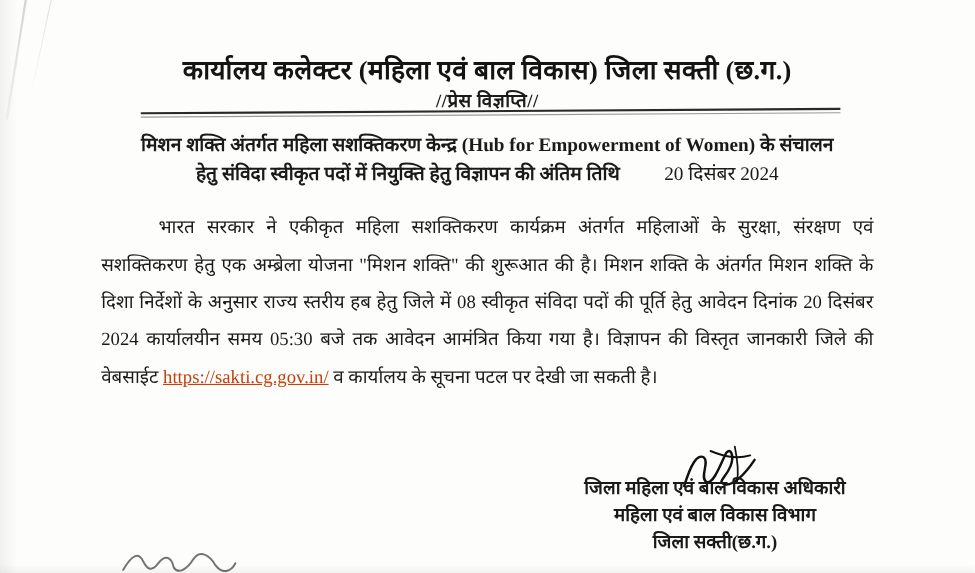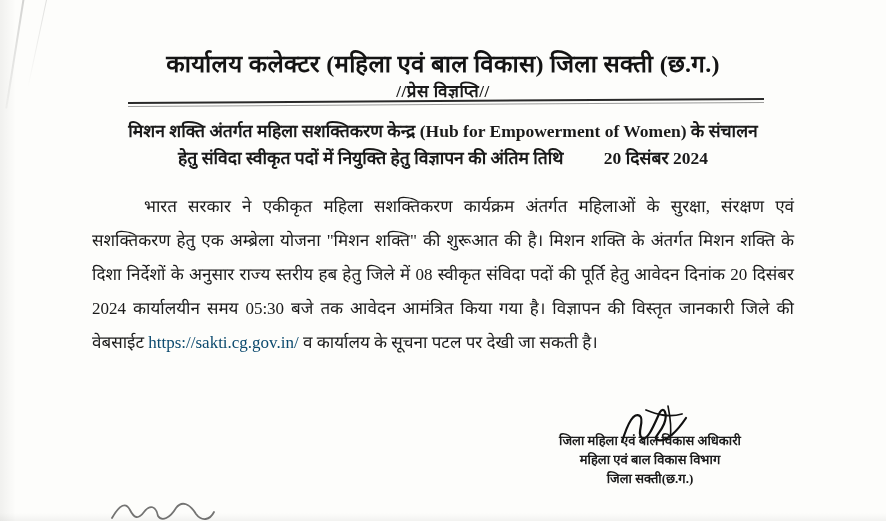--- a/index.html
+++ b/index.html
@@ -102,46 +102,47 @@
     line-height: 1.55;
     margin: 16px 58px 0 58px;
   }
   .subject .eng {
     font-family: "Liberation Serif", serif;
     font-weight: 700;
     font-style: normal;
     text-align: right;
   }
   .date-ink {
-    font-weight: 700;
+    font-weight: 400;
     margin-left: 36px;
   }
 
   .body-text {
     margin: 18px 92px 0 92px;
     font-size: 17px;
     line-height: 2.0;
     text-align: justify;
     text-justify: inter-word;
   }
   .body-text p {
     margin: 0;
     text-indent: 52px;
   }
   .link {
-    color: #0c4a6e;
+    text-decoration: underline;
+    color: #c2410c;
   }
 
   
   .sign-block {
     position: absolute;
     right: 86px;
     top: 432px;
     text-align: center;
-    font-size: 13px;
+    font-size: 17px;
     font-weight: 700;
     line-height: 1.45;
     width: 300px;
   }
 
   .signature {
     position: absolute;
     right: 188px;
     top: 404px;
     width: 86px;

